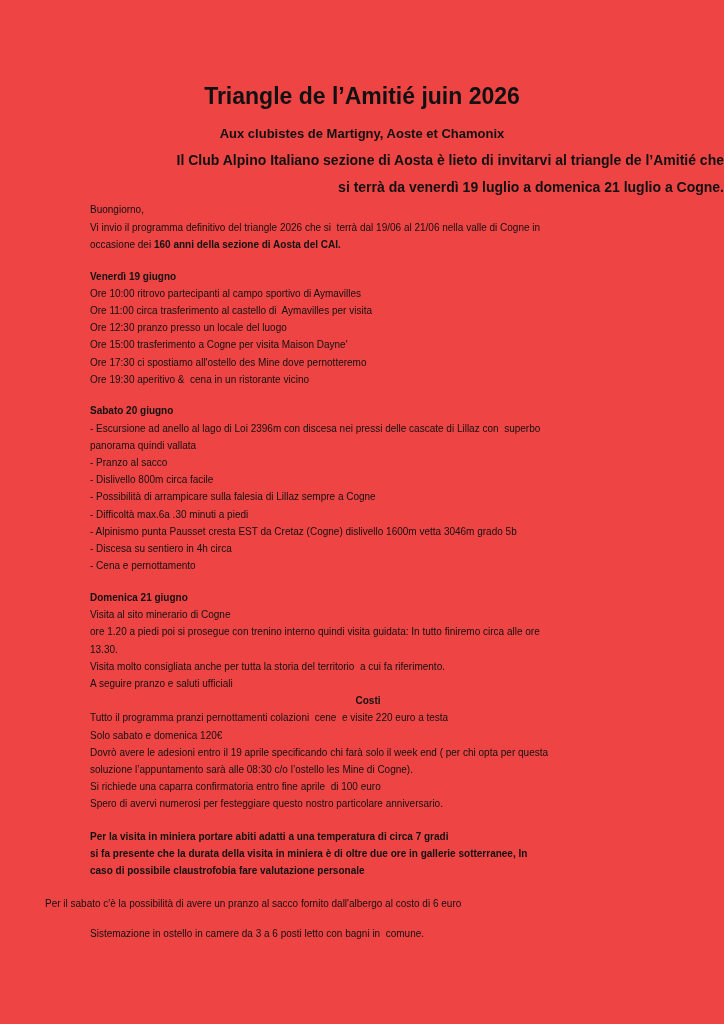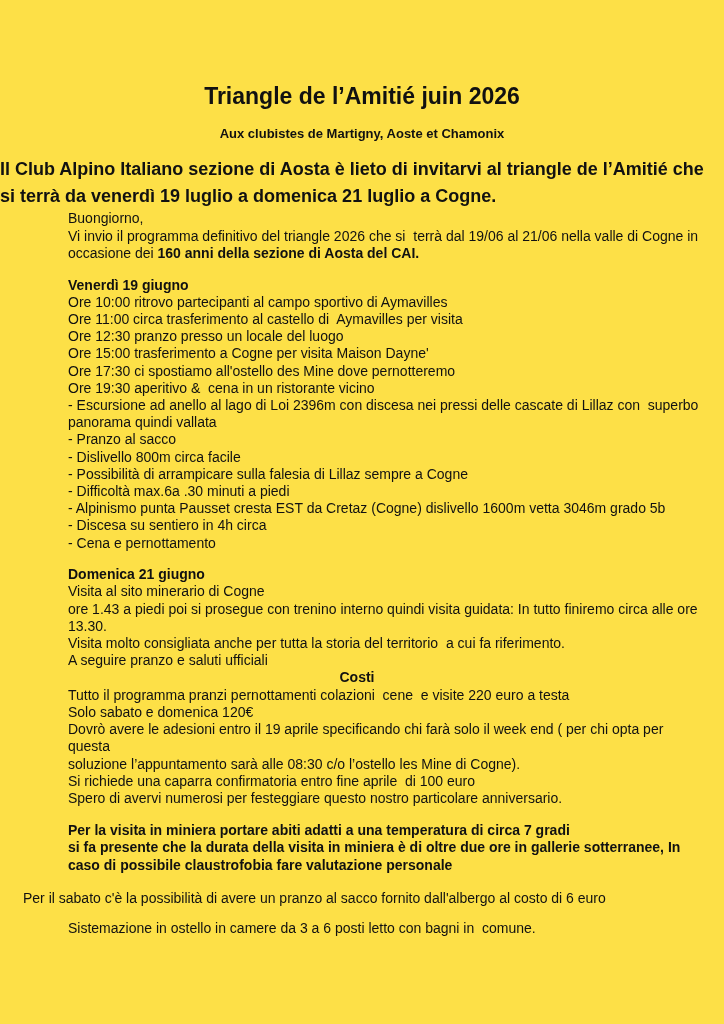--- a/index.html
+++ b/index.html
@@ -1,50 +1,51 @@
 <!DOCTYPE html>
 <html><head>
 <meta charset="utf-8">
 <style>
   html, body { margin: 0; padding: 0; background: #e8e8e8; }
   .page {
     position: relative;
     width: 724px;
     height: 1024px;
     margin: 0 auto;
-    background: #fde047;
+    background: #ef4444;
     color: #111111;
     font-family: "Liberation Sans", "DejaVu Sans", sans-serif;
     overflow: hidden;
     box-sizing: border-box;
   }
   .doc-title {
     margin-top: 83px;
     font-size: 23px;
     line-height: 26px;
     font-weight: 700;
     text-align: center;
   }
   .doc-subtitle {
     margin-top: 15px;
     font-size: 13px;
     line-height: 20px;
     font-weight: 700;
     text-align: center;
   }
   .invitation {
-    margin-top: 12px;
-    font-size: 18px;
+    margin-top: 3px;
+    font-size: 14px;
     line-height: 27.2px;
     font-weight: 700;
-    text-align: left;
+    text-align: right;
   }
   .doc-body {
-    font-size: 14px;
+    font-size: 10px;
     line-height: 17.2px;
+    margin-left: 22px;
   }
   .ln {
     padding-left: 68px;
     padding-right: 16px;
     white-space: pre-wrap;
     min-height: 17.2px;
   }
   .heading { font-weight: 700; }
   .bold-ln { font-weight: 700; }
   .center-ln {
@@ -85,35 +86,36 @@
       <div class="ln heading mt-sec">Venerdì 19 giugno</div>
       <div class="ln">Ore 10:00 ritrovo partecipanti al campo sportivo di Aymavilles</div>
       <div class="ln">Ore 11:00 circa trasferimento al castello di  Aymavilles per visita</div>
       <div class="ln">Ore 12:30 pranzo presso un locale del luogo</div>
       <div class="ln">Ore 15:00 trasferimento a Cogne per visita Maison Dayne'</div>
       <div class="ln">Ore 17:30 ci spostiamo all'ostello des Mine dove pernotteremo</div>
       <div class="ln">Ore 19:30 aperitivo &amp;  cena in un ristorante vicino</div>
     </div>
 
     <div>
+      <div class="ln heading mt-sec">Sabato 20 giugno</div>
       <div class="ln">- Escursione ad anello al lago di Loi 2396m con discesa nei pressi delle cascate di Lillaz con  superbo</div>
       <div class="ln">panorama quindi vallata</div>
       <div class="ln">- Pranzo al sacco</div>
       <div class="ln">- Dislivello 800m circa facile</div>
       <div class="ln">- Possibilità di arrampicare sulla falesia di Lillaz sempre a Cogne</div>
       <div class="ln">- Difficoltà max.6a .30 minuti a piedi</div>
       <div class="ln">- Alpinismo punta Pausset cresta EST da Cretaz (Cogne) dislivello 1600m vetta 3046m grado 5b</div>
       <div class="ln">- Discesa su sentiero in 4h circa</div>
       <div class="ln">- Cena e pernottamento</div>
     </div>
 
     <div>
       <div class="ln heading mt-sec">Domenica 21 giugno</div>
       <div class="ln">Visita al sito minerario di Cogne</div>
-      <div class="ln">ore 1.43 a piedi poi si prosegue con trenino interno quindi visita guidata: In tutto finiremo circa alle ore</div>
+      <div class="ln">ore 1.20 a piedi poi si prosegue con trenino interno quindi visita guidata: In tutto finiremo circa alle ore</div>
       <div class="ln">13.30.</div>
       <div class="ln">Visita molto consigliata anche per tutta la storia del territorio  a cui fa riferimento.</div>
       <div class="ln">A seguire pranzo e saluti ufficiali</div>
     </div>
 
     <div>
       <div class="ln center-ln">Costi</div>
       <div class="ln">Tutto il programma pranzi pernottamenti colazioni  cene  e visite 220 euro a testa</div>
       <div class="ln">Solo sabato e domenica 120€</div>
       <div class="ln">Dovrò avere le adesioni entro il 19 aprile specificando chi farà solo il week end ( per chi opta per questa</div>

